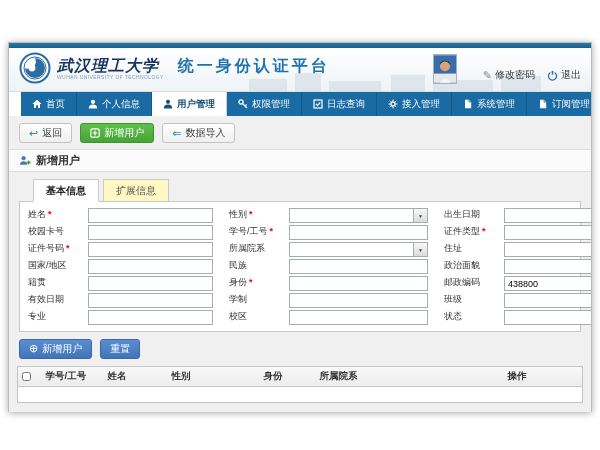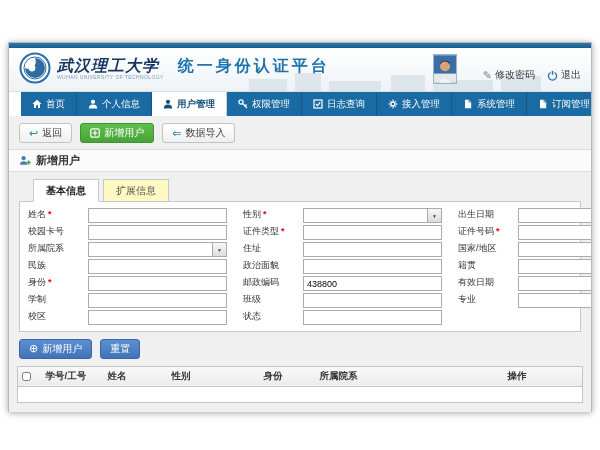--- a/index.html
+++ b/index.html
@@ -260,20 +260,24 @@
           <span class="fwrap">
               <input class="fin" style="">
             </span>
         </div>
 
         <div class="cell">
           <span class="fl"><i>校园卡号</i></span>
           <input class="fin" style="">
         </div>
         <div class="cell">
+          <span class="fl"><i>学号/工号</i><i class="req">*</i></span>
+          <input class="fin" style="">
+        </div>
+        <div class="cell">
           <span class="fl"><i>证件类型</i><i class="req">*</i></span>
           <input class="fin" style="">
         </div>
 
         <div class="cell">
           <span class="fl"><i>证件号码</i><i class="req">*</i></span>
           <input class="fin" style="">
         </div>
         <div class="cell">
           <span class="fl"><i>所属院系</i></span>

